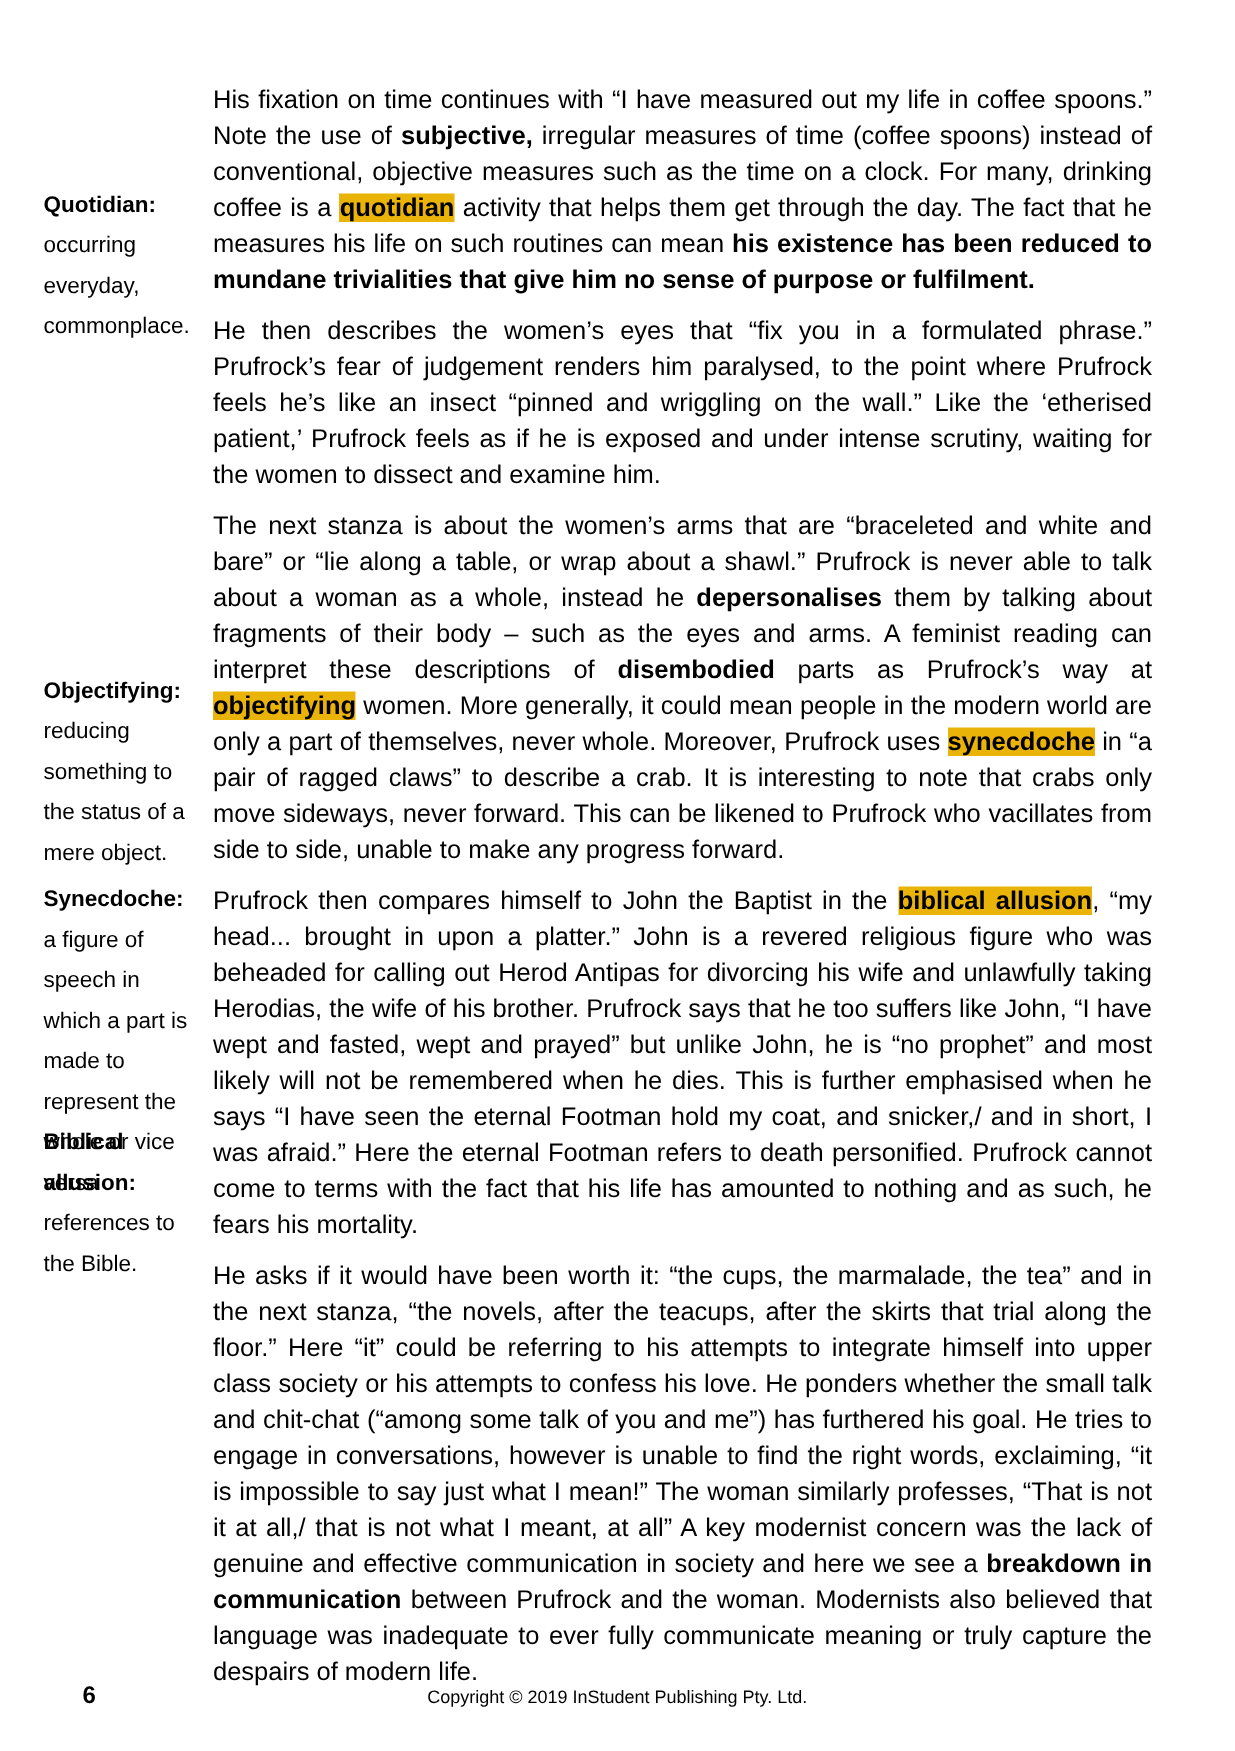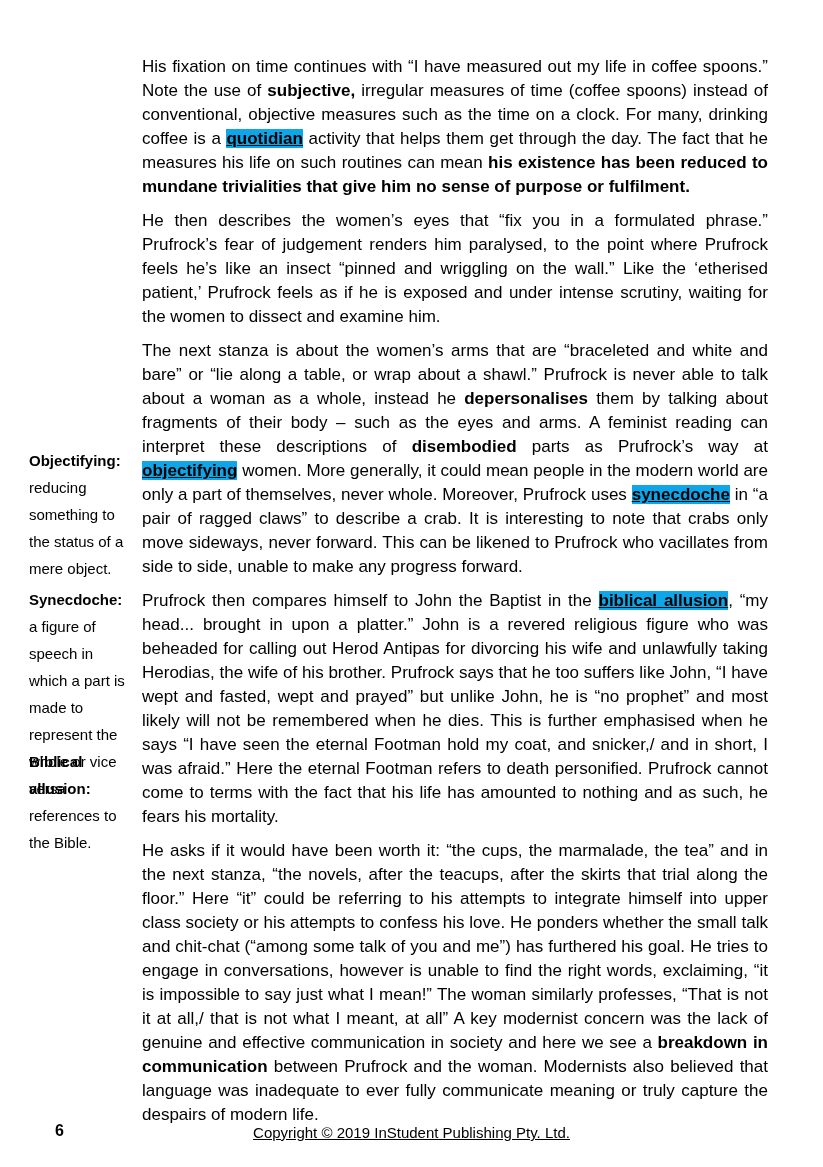--- a/index.html
+++ b/index.html
@@ -36,44 +36,47 @@
     top: 55px;
     width: 626px;
     font-size: 17px;
     line-height: 24px;
     text-align: justify;
   }
   .content p.para {
     margin: 0 0 10px 0;
   }
   .b { font-weight: bold; }
-  .hl { background: #0ea5e9; text-decoration: underline; }
+  .hl { background: #eab308; }
   
   .footer-page-num {
     position: absolute;
     left: 55px;
     top: 1122px;
     font-size: 16px;
     font-weight: bold;
   }
   .footer-copyright {
     position: absolute;
     left: 0;
     top: 1124px;
     width: 823px;
     text-align: center;
-    font-size: 15px;
-    text-decoration: underline;
+    font-size: 12px;
   }
 </style>
 </head>
 <body>
 
 <div class="page">
 
+  <div class="sidebar-def" style="top:123px">
+    <span class="term">Quotidian:</span>
+    <span class="def-text">occurring everyday, commonplace.</span>
+  </div>
 
   <div class="sidebar-def" style="top:586px">
     <span class="term">Synecdoche:</span>
     <span class="def-text">a figure of speech in which a part is made to represent the whole or vice versa</span>
   </div>
 
   <div class="sidebar-def" style="top:447px">
     <span class="term">Objectifying:</span>
     <span class="def-text">reducing something to the status of a mere object.</span>
   </div>

